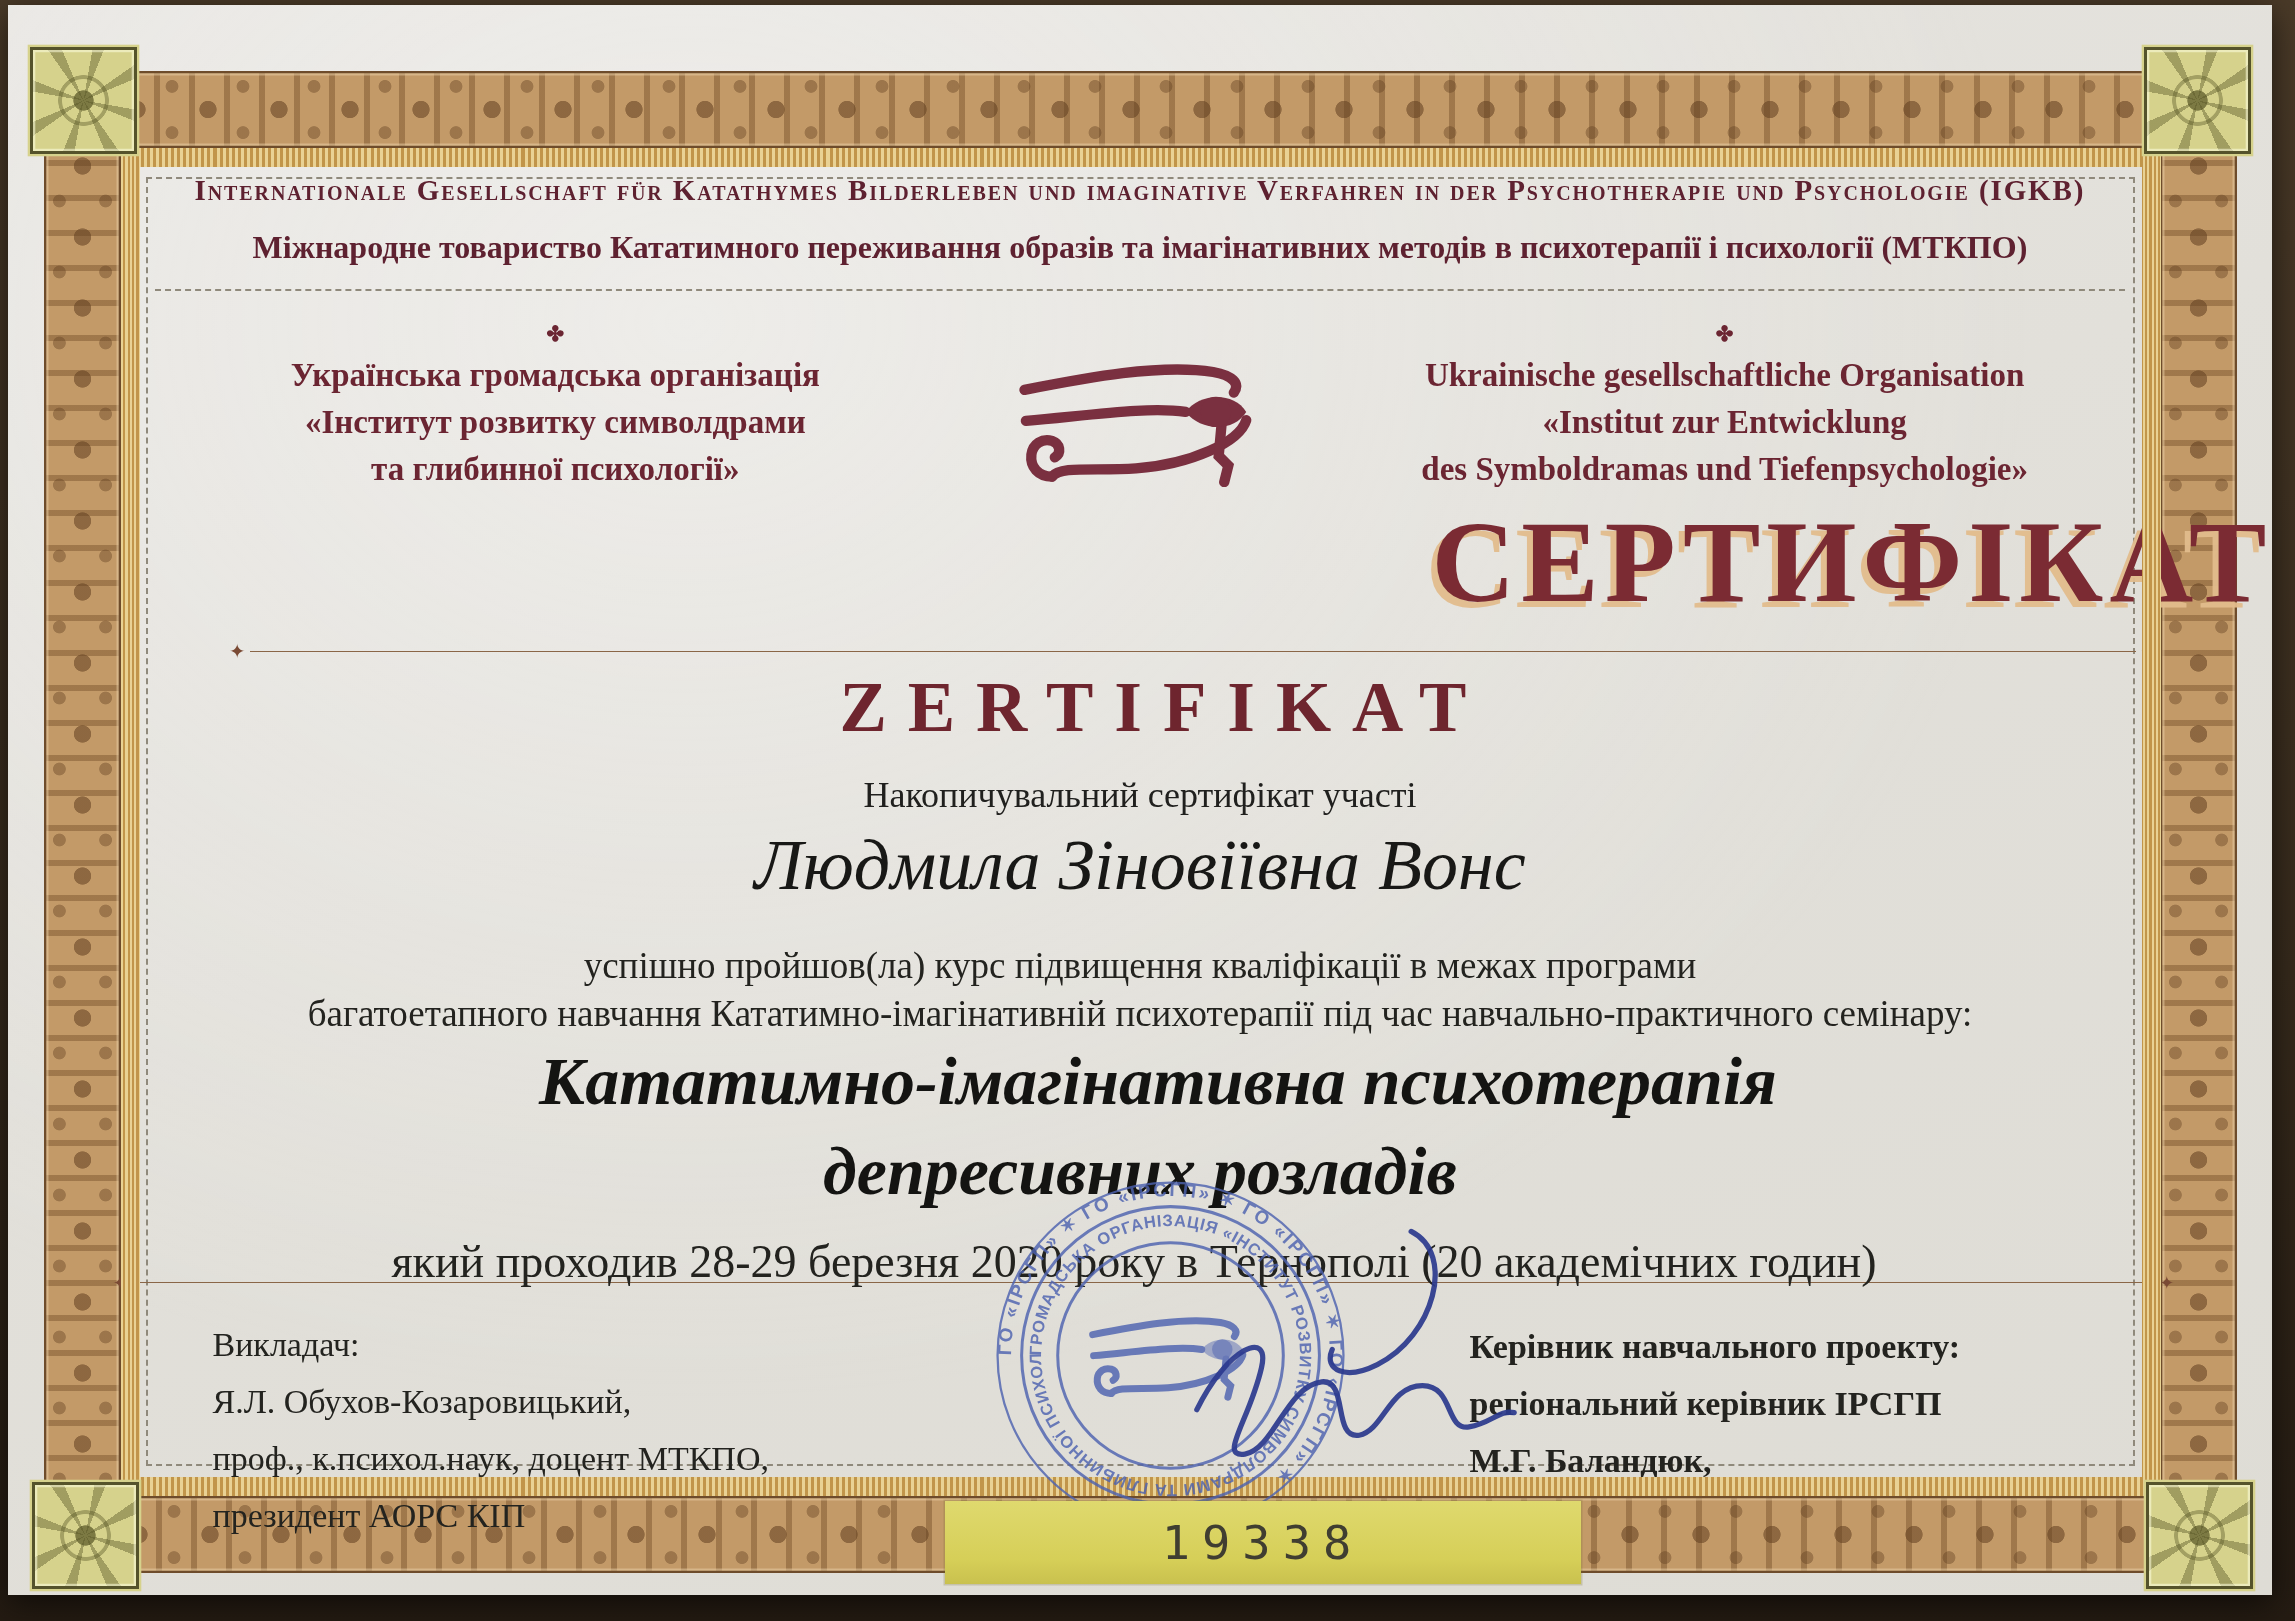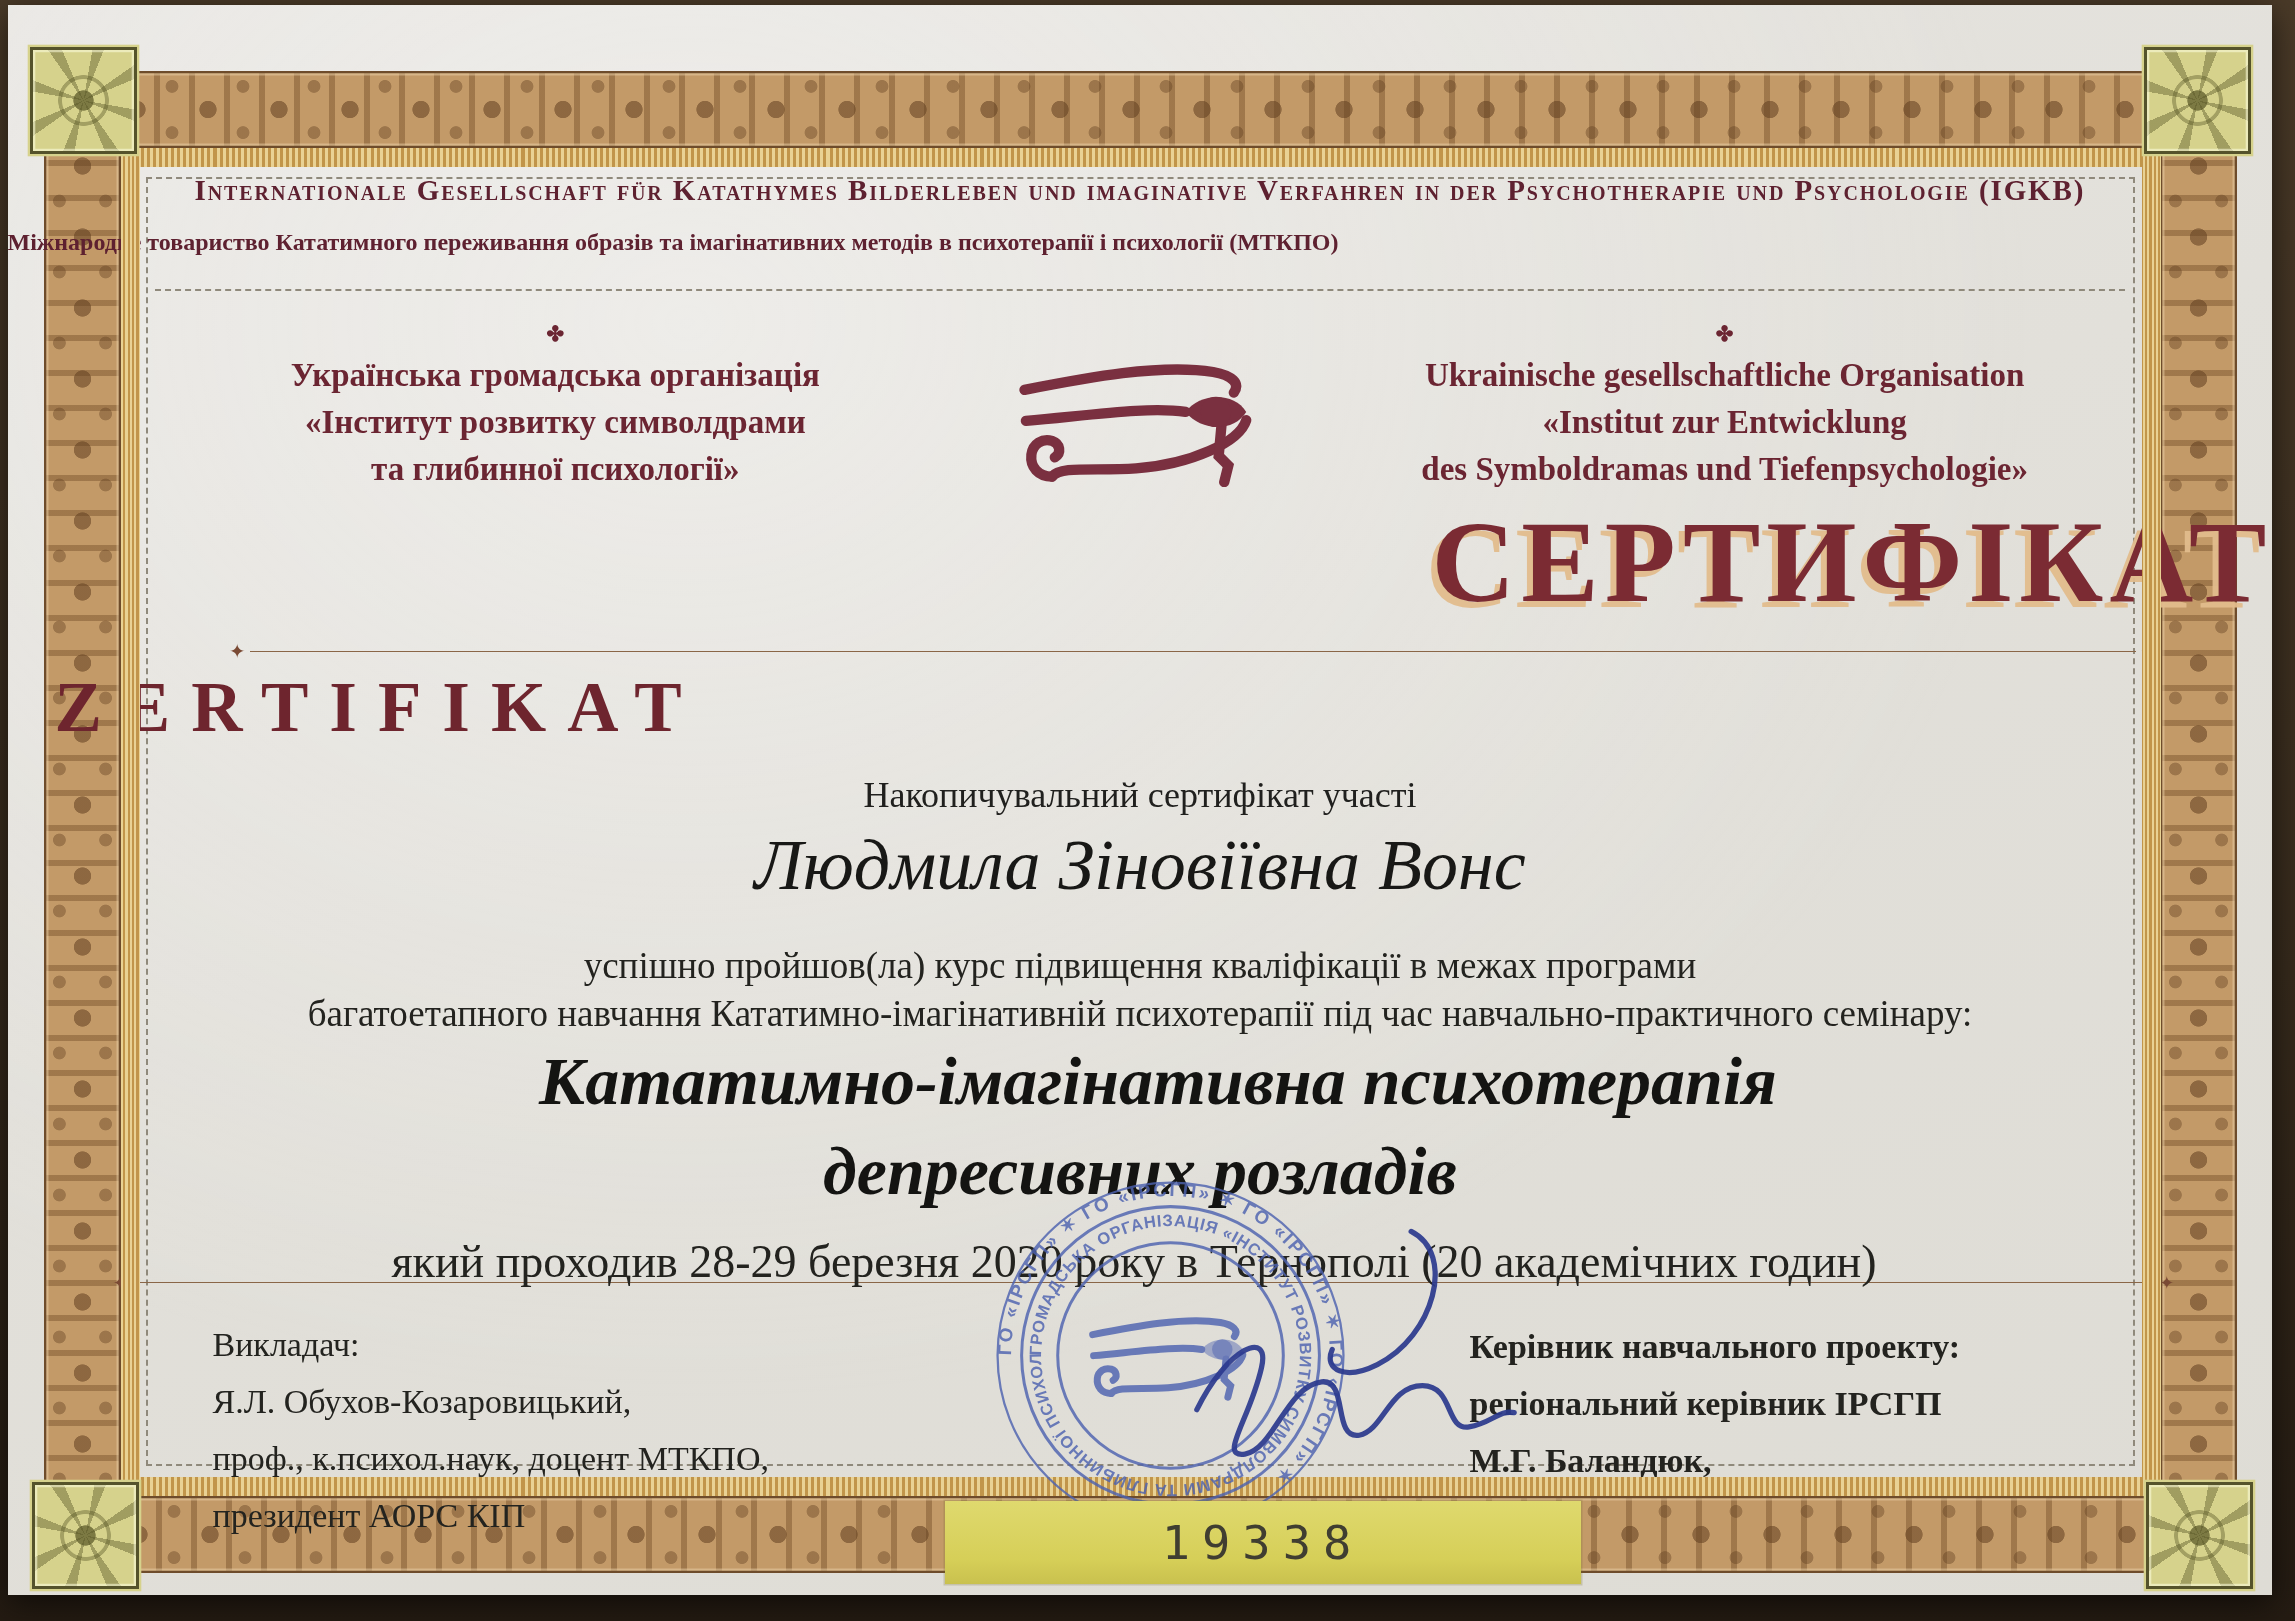--- a/index.html
+++ b/index.html
@@ -57,34 +57,34 @@
     border:2.3px dashed #8f897b;
   }
   .dashed-sep{
     position:absolute;left:147px;right:147px;top:284px;
     border-top:2.3px dashed #8f897b;
   }
   .hdr1{
     left:0;right:0;top:169px;text-align:center;
     font-variant:small-caps;font-weight:700;font-size:29px;letter-spacing:1.9px;color:#5e2130;
   }
-  .hdr2{left:0;right:0;top:224px;font-weight:700;font-size:24px;color:#5e2130;}
+  .hdr2{left:0;right:0;top:224px;text-align:center;font-weight:700;font-size:32px;color:#5e2130;}
   .org-row{left:158px;right:158px;top:319px;display:flex;justify-content:space-between;}
   .org-block{width:40%;text-align:center;font-weight:700;font-size:33px;line-height:1.42;color:#6b2532;}
   .org-block .fleur{font-size:21px;line-height:1;margin-bottom:7.5px;color:#6b2532;}
   .logo-wrap{width:20%;display:flex;align-items:center;justify-content:center;padding-top:22.6px;}
   .cert-title{
     left:0;right:0;top:491px;text-align:right;
     font-size:116px;font-weight:700;letter-spacing:6px;color:#7b2b33;
     text-shadow:-6px 6px 0 rgba(226,188,140,.95);
   }
   .divider{left:217px;right:111px;top:637px;display:flex;align-items:center;color:#7a4a34;}
   .divider .line{flex:1;border-top:1.5px solid #8a6647;}
   .divider .dia{font-size:19.6px;line-height:1;margin:0 4.5px;color:#7a4a34;}
-  .zert-title{left:0;right:0;top:662px;font-size:71px;font-weight:700;letter-spacing:21px;color:#6e252e;padding-left:47px;}
+  .zert-title{left:0;right:0;top:662px;text-align:center;font-size:71px;font-weight:700;letter-spacing:21px;color:#6e252e;padding-left:47px;}
   .subtitle{left:0;right:0;top:769px;text-align:center;font-size:36px;color:#20201e;}
   .recipient{left:0;right:0;top:819px;text-align:center;font-size:72px;font-style:italic;color:#181816;}
   .bodyline1{left:0;right:0;top:939px;text-align:center;font-size:37px;color:#23231f;}
   .bodyline2{left:0;right:0;top:987px;text-align:center;font-size:37px;color:#23231f;}
   .course1{left:0;right:0;top:1037px;text-align:center;font-size:68px;font-weight:700;font-style:italic;color:#141412;padding-left:36px;}
   .course2{left:0;right:0;top:1127px;text-align:center;font-size:68px;font-weight:700;font-style:italic;color:#141412;}
   .date-rule{left:105px;right:98px;top:1269px;display:flex;align-items:center;color:#7a4a34;z-index:0;}
   .date-rule .line{flex:1;border-top:1.5px solid #8a6647;}
   .date-rule .dia{font-size:18px;line-height:1;color:#7a4a34;}
   .dateline{left:0;right:12px;top:1230px;text-align:center;font-size:46px;color:#23231f;z-index:1;}

